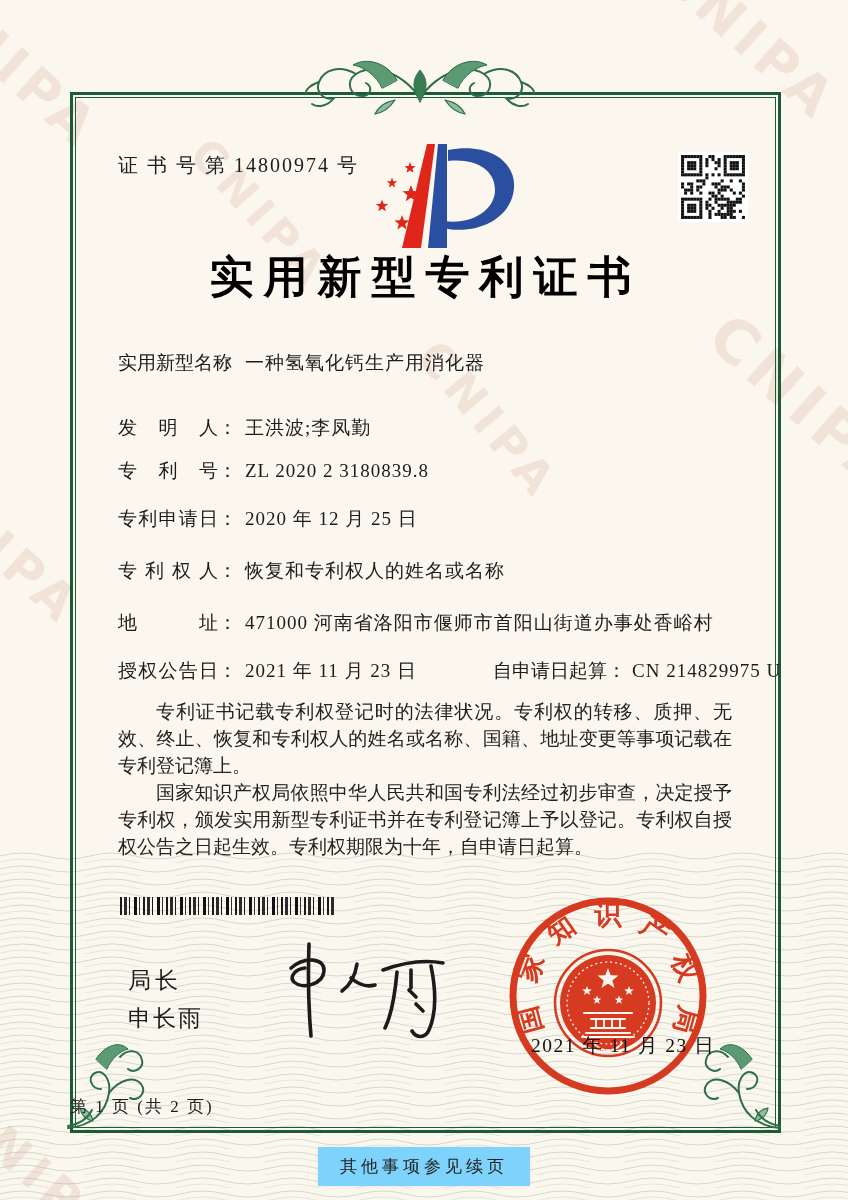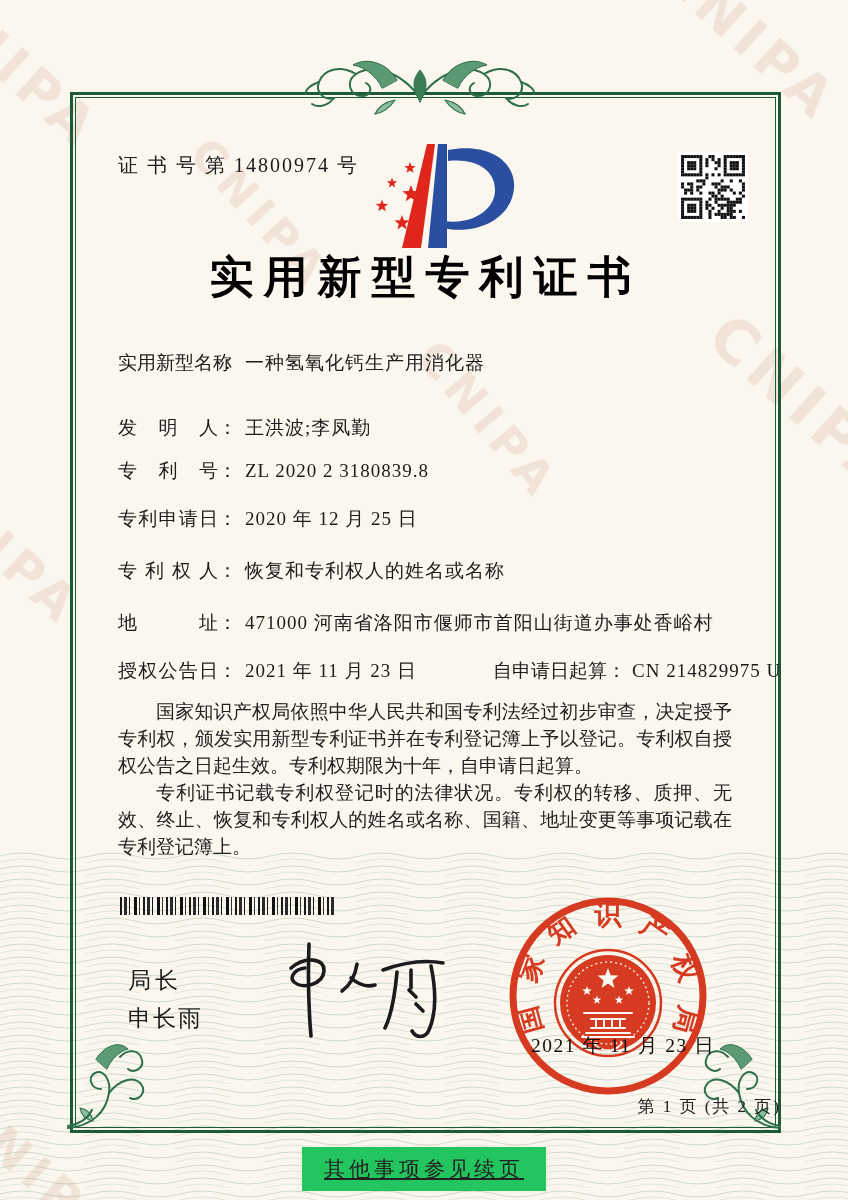--- a/index.html
+++ b/index.html
@@ -55,27 +55,27 @@
         #191919 9px 10px, transparent 10px 14px,
         #111 14px 17px, transparent 17px 19px,
         #333 19px 20px, transparent 20px 23px);
   }
   .officer{position:absolute;left:128px;font-size:23px;letter-spacing:4px;}
   .seal-date{
     position:absolute;left:531px;top:1032px;font-size:19.5px;letter-spacing:1.5px;
     color:#101010;white-space:nowrap;
   }
   .pageinfo{
-    position:absolute;left:70px;top:1095px;width:711px;text-align:right;
+    position:absolute;left:70px;top:1095px;width:711px;text-align:left;
     font-size:17px;letter-spacing:2px;color:#222;
   }
   .contnote{
     position:absolute;left:50%;top:1147px;transform:translateX(-50%);
-    background:#22c55e;padding:8px 22px;font-size:21px;letter-spacing:4px;
-    color:#222;box-shadow:0 0 4px rgba(0,0,0,0.05);text-decoration:underline;
+    background:#7dd3fc;padding:8px 22px;font-size:17px;letter-spacing:4px;
+    color:#222;box-shadow:0 0 4px rgba(0,0,0,0.05);
   }
   svg{display:block;}
 </style>
 </head>
 <body>
 
 <svg class="abs" style="left:0;top:850px;" width="848" height="350" aria-hidden="true">
   <defs>
     <pattern id="wv" width="90" height="13" patternUnits="userSpaceOnUse">
       <path d="M0,6 Q22.5,0 45,6 T90,6" fill="none" stroke="#a9c2ac" stroke-width="1" opacity="0.55"></path>
@@ -385,22 +385,22 @@
   <span class="flabel">地址</span><span class="fcolon">：</span><span class="fvalue">471000 河南省洛阳市偃师市首阳山街道办事处香峪村</span>
 </div>
 <div class="frow" style="top:658px;">
   <span class="flabel">授权公告日</span><span class="fcolon">：</span><span class="fvalue">2021 年 11 月 23 日</span>
   <span class="grantno">
     <span>自申请日起算</span><span>：</span><span style="margin-left:6px;letter-spacing:1px;">CN 214829975 U</span>
   </span>
 </div>
 
 <div class="paras">
+  <p>专利证书记载专利权登记时的法律状况。专利权的转移、质押、无效、终止、恢复和专利权人的姓名或名称、国籍、地址变更等事项记载在专利登记簿上。</p>
   <p>国家知识产权局依照中华人民共和国专利法经过初步审查，决定授予专利权，颁发实用新型专利证书并在专利登记簿上予以登记。专利权自授权公告之日起生效。专利权期限为十年，自申请日起算。</p>
-  <p>专利证书记载专利权登记时的法律状况。专利权的转移、质押、无效、终止、恢复和专利权人的姓名或名称、国籍、地址变更等事项记载在专利登记簿上。</p>
 </div>
 
 <div class="barcode"></div>
 
 <div class="officer" style="top:965px;">局长</div>
 <div class="officer" style="top:1003px;letter-spacing:2px;">申长雨</div>
 
 <svg class="abs" style="left:225px;top:938px;" width="235" height="110" viewBox="0 0 235 110">
   <g stroke="#1b1b1b" stroke-width="3.6" fill="none" stroke-linecap="round" stroke-linejoin="round">
     <path d="M84,6 C83,34 83,64 86,98"></path>

